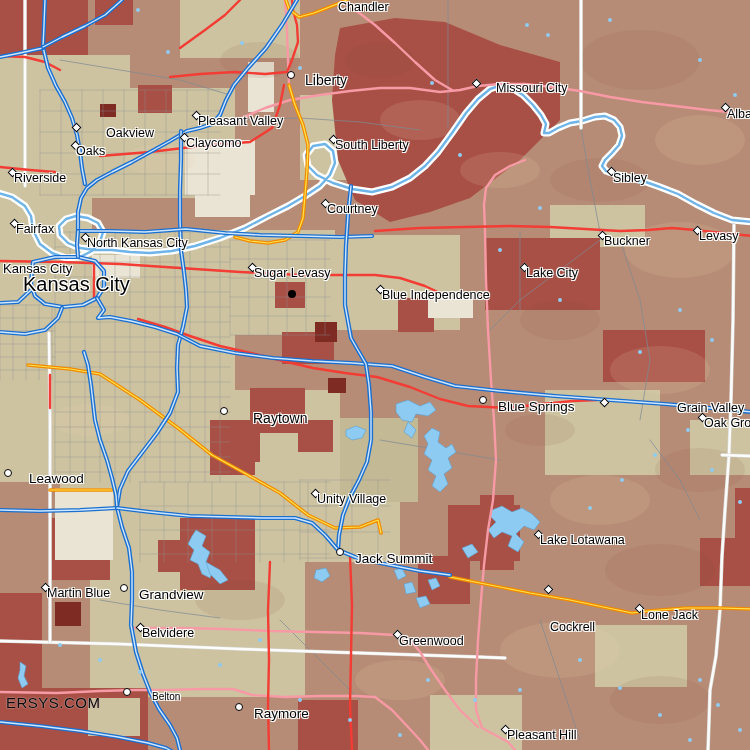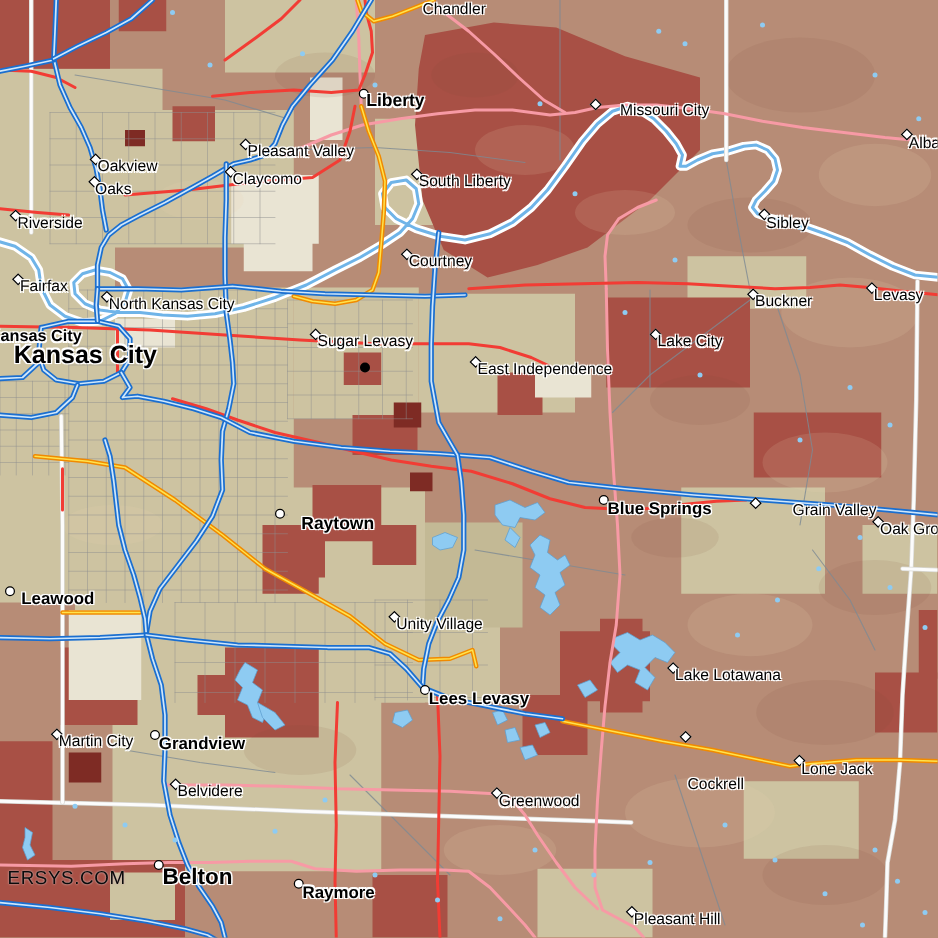--- a/index.html
+++ b/index.html
@@ -1,20 +1,20 @@
 <!DOCTYPE html>
 <html><head>
 <meta charset="utf-8">
 <style>
   html,body{margin:0;padding:0;background:#b78c76;}
   #map{position:relative;width:750px;height:750px;overflow:hidden;font-family:"Liberation Sans",sans-serif;}
   #map svg{position:absolute;left:0;top:0;}
   .lbl{position:absolute;color:#000;white-space:nowrap;line-height:1;
        text-shadow:-1px -1px 0 #fff,1px -1px 0 #fff,-1px 1px 0 #fff,1px 1px 0 #fff,0 0 2px #fff;}
-  .lbl.b{font-weight:bold;}
+  .lbl.b{font-weight:normal;margin-left:12px;}
   .mk{position:absolute;box-sizing:border-box;}
   .mk.diamond{width:7px;height:7px;background:#fff;border:1.6px solid #000;transform:rotate(45deg);}
   .mk.circle{width:8px;height:8px;background:#fff;border:1.6px solid #000;border-radius:50%;}
   .mk.dot{width:8px;height:8px;background:#000;border-radius:50%;}
   #watermark{position:absolute;font-size:15px;color:#0a0a0a;letter-spacing:.5px;
        text-shadow:0 0 2px #caa,0 0 1px #caa;}
 </style>
 </head>
 <body>
 
@@ -330,77 +330,77 @@
       <div class="lbl b" style="left: 293px; top: 73px; font-size: 14px;">Liberty</div>
       <span class="mk diamond" style="left: 473px; top: 80px;"></span>
       <div class="lbl" style="left: 496px; top: 82px; font-size: 12.5px;">Missouri City</div>
       <span class="mk diamond" style="left: 722px; top: 104px;"></span>
       <div class="lbl" style="left: 727px; top: 108px; font-size: 12.5px;">Albany</div>
       <span class="mk diamond" style="left: 330px; top: 136px;"></span>
       <div class="lbl" style="left: 335px; top: 139px; font-size: 12.5px;">South Liberty</div>
       <span class="mk diamond" style="left: 608px; top: 168px;"></span>
       <div class="lbl" style="left: 613px; top: 172px; font-size: 12.5px;">Sibley</div>
       <span class="mk diamond" style="left: 73px; top: 124px;"></span>
-      <div class="lbl" style="left: 78px; top: 127px; font-size: 12.5px;">Oakview</div>
+      <div class="lbl" style="left: 78px; top: 127px; font-size: 12.5px; padding-left: 28px;">Oakview</div>
       <span class="mk diamond" style="left: 72px; top: 142px;"></span>
       <div class="lbl" style="left: 76px; top: 145px; font-size: 12.5px;">Oaks</div>
       <span class="mk diamond" style="left: 193px; top: 112px;"></span>
       <div class="lbl" style="left: 198px; top: 115px; font-size: 12.5px;">Pleasant Valley</div>
       <span class="mk diamond" style="left: 181px; top: 134px;"></span>
       <div class="lbl" style="left: 186px; top: 137px; font-size: 12.5px;">Claycomo</div>
       <span class="mk diamond" style="left: 9px; top: 169px;"></span>
       <div class="lbl" style="left: 14px; top: 172px; font-size: 12.5px;">Riverside</div>
       <span class="mk diamond" style="left: 11px; top: 220px;"></span>
       <div class="lbl" style="left: 16px; top: 223px; font-size: 12.5px;">Fairfax</div>
       <span class="mk diamond" style="left: 82px; top: 234px;"></span>
       <div class="lbl" style="left: 87px; top: 237px; font-size: 12.5px;">North Kansas City</div>
       <span class="mk diamond" style="left: 322px; top: 200px;"></span>
       <div class="lbl" style="left: 327px; top: 203px; font-size: 12.5px;">Courtney</div>
       <div class="lbl b" style="left: -9px; top: 262px; font-size: 13px;">Kansas City</div>
       <div class="lbl b" style="left: 11px; top: 274px; font-size: 20px;">Kansas City</div>
       <span class="mk diamond" style="left: 249px; top: 264px;"></span>
       <div class="lbl" style="left: 254px; top: 267px; font-size: 12.5px;">Sugar Levasy</div>
       <span class="mk diamond" style="left: 377px; top: 286px;"></span>
-      <div class="lbl" style="left: 382px; top: 289px; font-size: 12.5px;">East Independence</div>
+      <div class="lbl" style="left: 382px; top: 289px; font-size: 12.5px;">Blue Independence</div>
       <span class="mk dot" style="left: 288px; top: 290px;"></span>
       <span class="mk diamond" style="left: 599px; top: 232px;"></span>
       <div class="lbl" style="left: 604px; top: 235px; font-size: 12.5px;">Buckner</div>
       <span class="mk diamond" style="left: 694px; top: 227px;"></span>
       <div class="lbl" style="left: 699px; top: 230px; font-size: 12.5px;">Levasy</div>
       <span class="mk diamond" style="left: 521px; top: 264px;"></span>
       <div class="lbl" style="left: 526px; top: 267px; font-size: 12.5px;">Lake City</div>
       <span class="mk circle" style="left: 479px; top: 396px;"></span>
       <div class="lbl b" style="left: 486px; top: 400px; font-size: 13.5px;">Blue Springs</div>
       <span class="mk diamond" style="left: 601px; top: 399px;"></span>
-      <div class="lbl" style="left: 594px; top: 402px; font-size: 12.5px; padding-left: 40px;">Grain Valley</div>
+      <div class="lbl" style="left: 637px; top: 402px; font-size: 12.5px; padding-left: 40px;">Grain Valley</div>
       <span class="mk diamond" style="left: 699px; top: 414px;"></span>
       <div class="lbl" style="left: 704px; top: 417px; font-size: 12.5px;">Oak Grove</div>
       <span class="mk circle" style="left: 220px; top: 407px;"></span>
       <div class="lbl b" style="left: 241px; top: 411px; font-size: 14px;">Raytown</div>
       <span class="mk circle" style="left: 4px; top: 469px;"></span>
       <div class="lbl b" style="left: 17px; top: 472px; font-size: 13.5px;">Leawood</div>
       <span class="mk diamond" style="left: 312px; top: 490px;"></span>
       <div class="lbl" style="left: 317px; top: 493px; font-size: 12.5px;">Unity Village</div>
       <span class="mk diamond" style="left: 535px; top: 531px;"></span>
       <div class="lbl" style="left: 540px; top: 534px; font-size: 12.5px;">Lake Lotawana</div>
       <span class="mk circle" style="left: 336px; top: 548px;"></span>
-      <div class="lbl b" style="left: 343px; top: 552px; font-size: 13.5px;">Lees Levasy</div>
+      <div class="lbl b" style="left: 343px; top: 552px; font-size: 13.5px;">Jack Summit</div>
       <span class="mk diamond" style="left: 42px; top: 584px;"></span>
-      <div class="lbl" style="left: 47px; top: 587px; font-size: 12.5px;">Martin City</div>
+      <div class="lbl" style="left: 47px; top: 587px; font-size: 12.5px;">Martin Blue</div>
       <span class="mk circle" style="left: 120px; top: 584px;"></span>
       <div class="lbl b" style="left: 127px; top: 588px; font-size: 13.5px;">Grandview</div>
       <span class="mk diamond" style="left: 137px; top: 624px;"></span>
       <div class="lbl" style="left: 142px; top: 627px; font-size: 12.5px;">Belvidere</div>
       <span class="mk diamond" style="left: 545px; top: 586px;"></span>
       <div class="lbl" style="left: 550px; top: 589px; font-size: 12.5px; margin-top: 32px;">Cockrell</div>
       <span class="mk diamond" style="left: 636px; top: 605px;"></span>
       <div class="lbl" style="left: 641px; top: 609px; font-size: 12.5px;">Lone Jack</div>
       <span class="mk diamond" style="left: 394px; top: 631px;"></span>
       <div class="lbl" style="left: 399px; top: 635px; font-size: 12.5px;">Greenwood</div>
       <span class="mk circle" style="left: 123px; top: 688px;"></span>
-      <div class="lbl b" style="left: 130px; top: 692px; font-size: 18px;">Belton</div>
+      <div class="lbl b" style="left: 140px; top: 692px; font-size: 10px;">Belton</div>
       <span class="mk circle" style="left: 235px; top: 703px;"></span>
       <div class="lbl b" style="left: 242px; top: 707px; font-size: 13.5px;">Raymore</div>
       <span class="mk diamond" style="left: 502px; top: 726px;"></span>
       <div class="lbl" style="left: 507px; top: 729px; font-size: 12.5px;">Pleasant Hill</div>
     </div>
   <span id="watermark" style="left: 6px; top: 694px;">ERSYS.COM</span>
 </div>
 
 </body></html>

